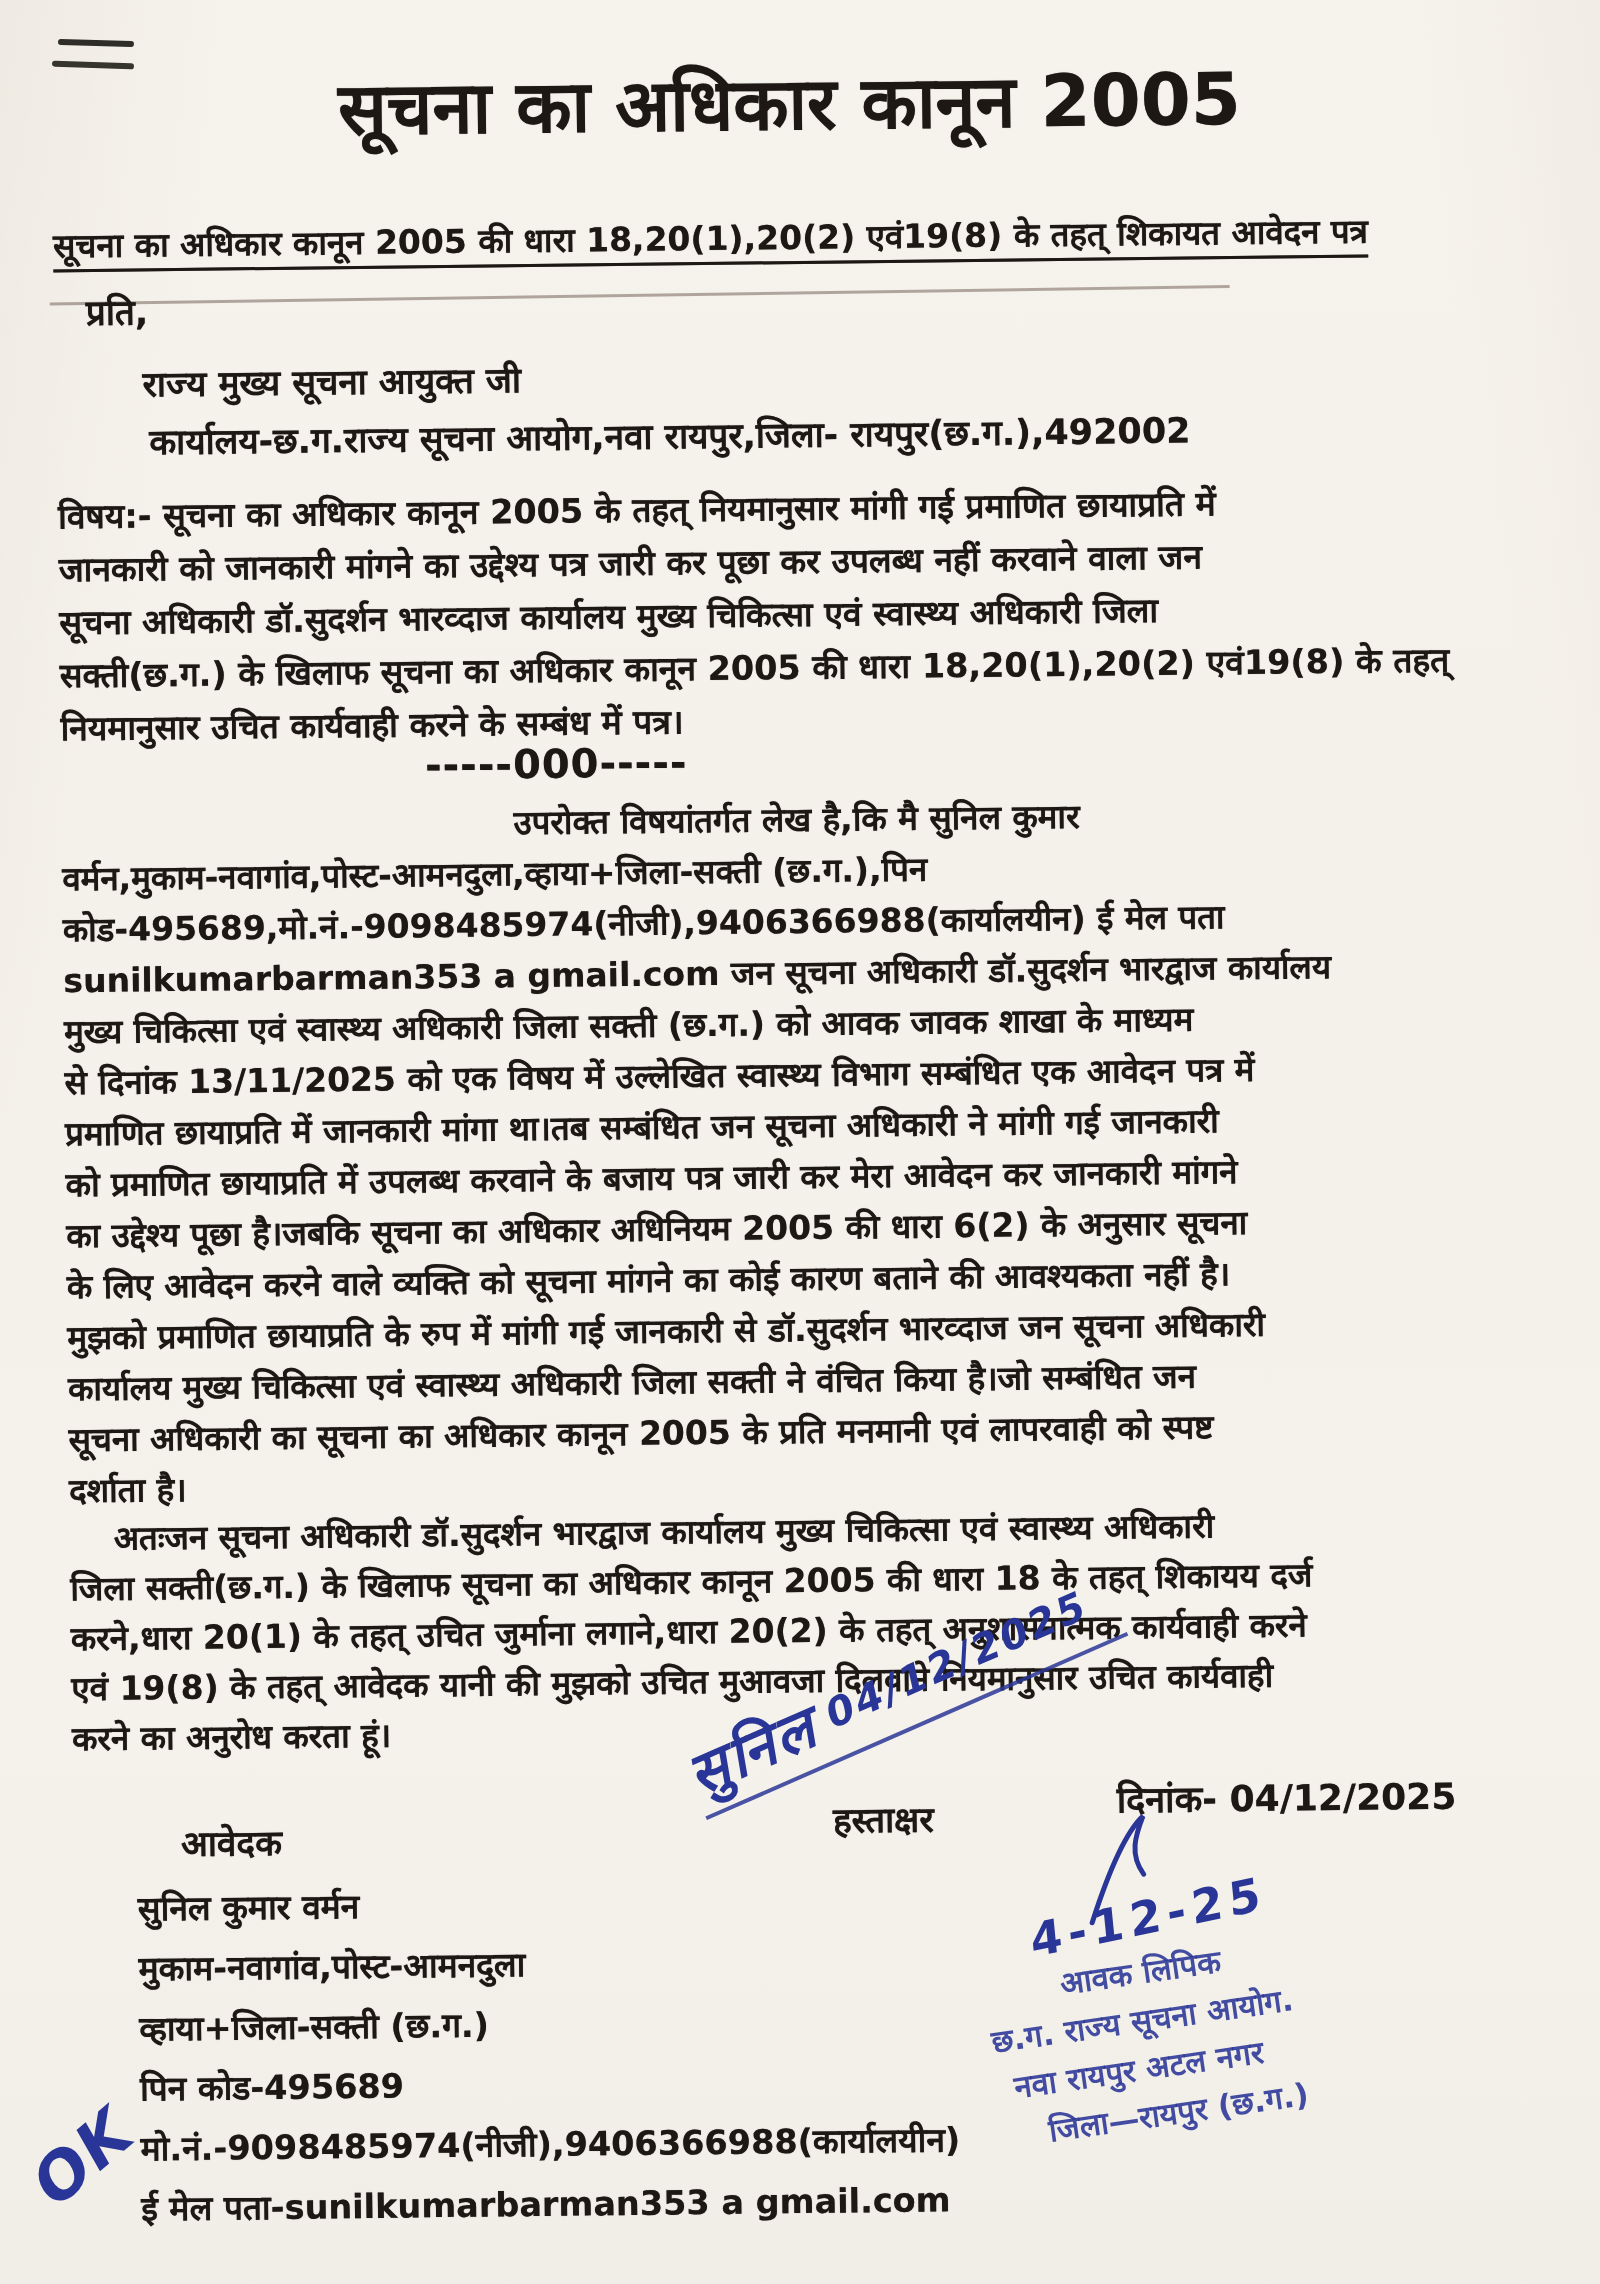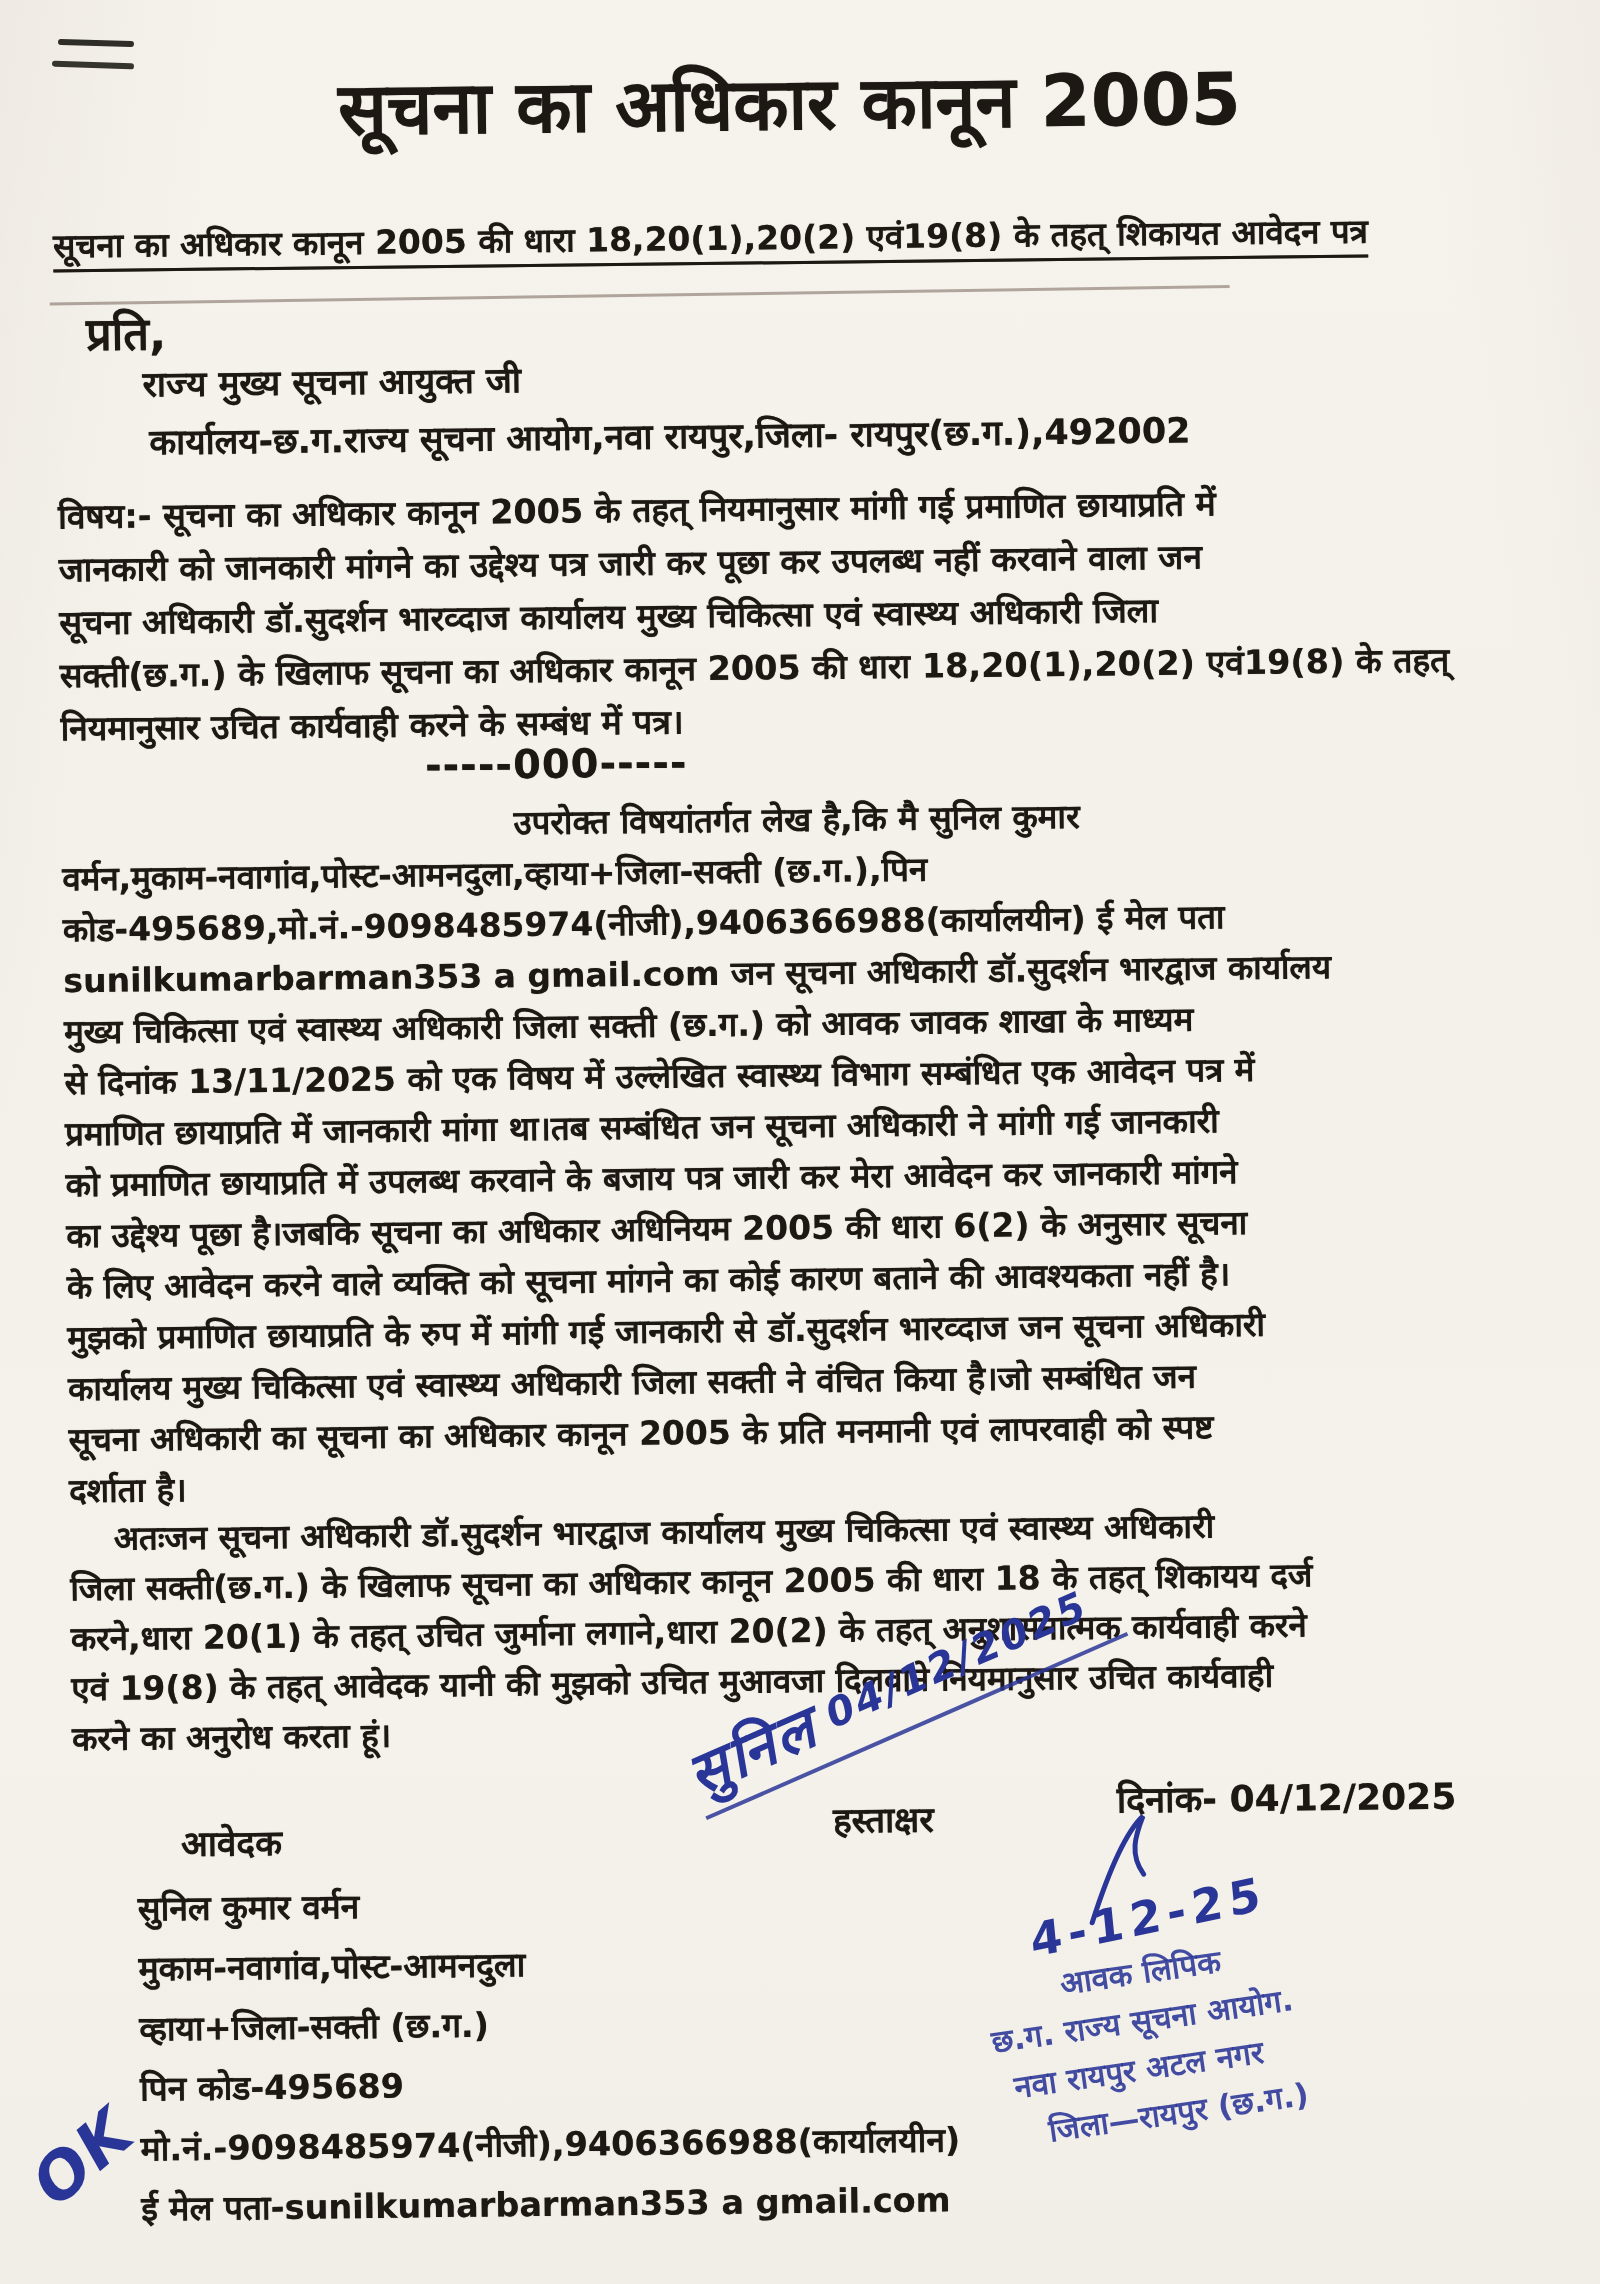--- a/index.html
+++ b/index.html
@@ -35,21 +35,21 @@
     position:absolute; top:214px; left:62px; width:1480px;
     font-size:33px; white-space:nowrap;
     text-decoration:underline;
     text-decoration-thickness:3px;
     text-underline-offset:12px;
   }
   .subtitle-extra-line {
     position:absolute; top:292px; left:58px; width:1180px; height:3px;
     background:rgba(90,70,60,.45); transform:rotate(-0.2deg);
   }
-  .salutation { position:absolute; top:294px; left:94px;  font-size:45px; }
+  .salutation { position:absolute; top:280px; left:94px;  font-size:35px; }
   .addressee  { position:absolute; top:352px; left:150px; font-size:35px; }
   .office     { position:absolute; top:410px; left:156px; font-size:35px; white-space:nowrap; }
 
   .subject { position:absolute; top:482px; left:64px; width:1486px; font-size:33.5px; line-height:53px; }
   .line { white-space:nowrap; }
 
   .divider { position:absolute; top:738px; left:428px; font-size:40px; letter-spacing:1px; }
 
   .para1 { position:absolute; top:794px;  left:64px; width:1486px; font-size:33px; line-height:51px; }
   .para1 .indent { padding-left:452px; }

